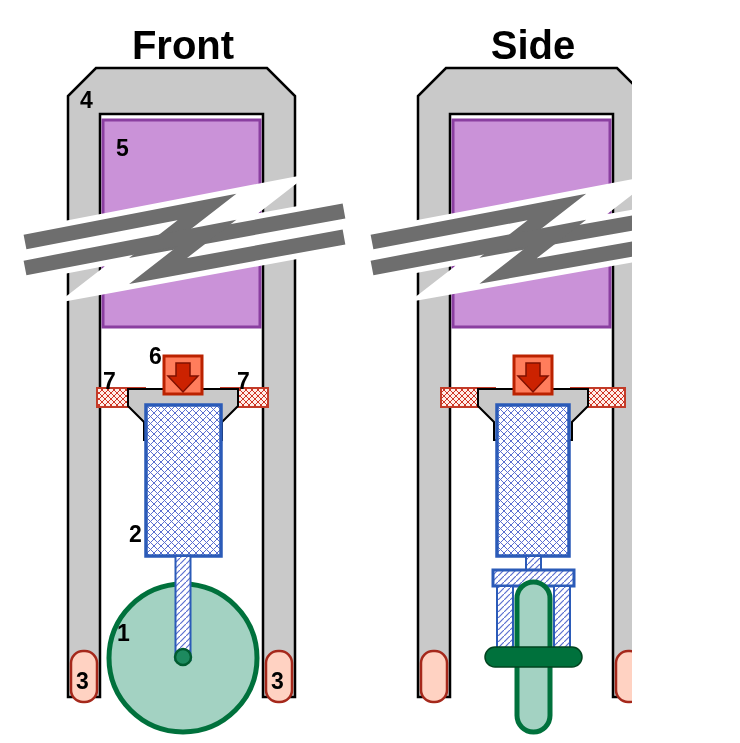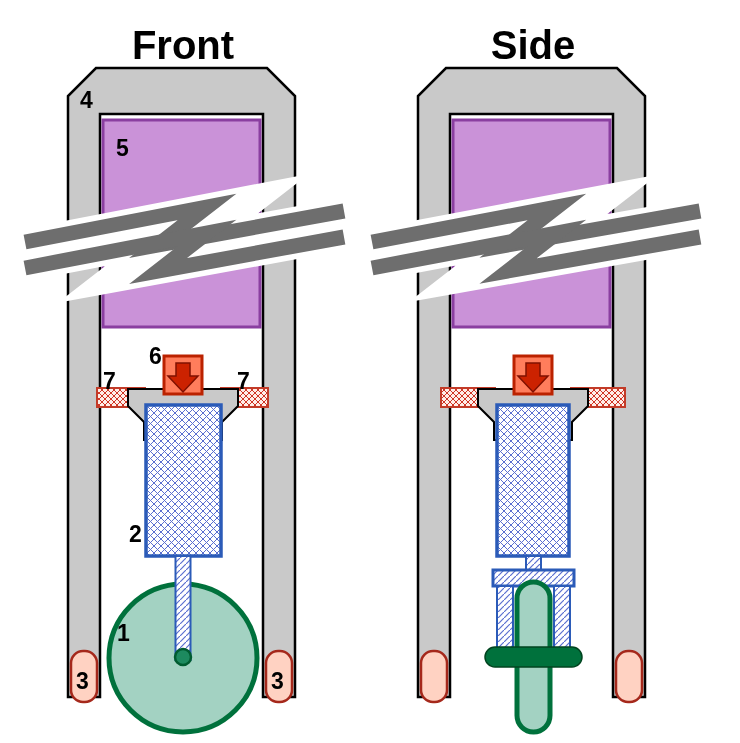--- a/index.html
+++ b/index.html
@@ -1,16 +1,16 @@
 <!DOCTYPE html>
 <html><head>
 <meta charset="utf-8">
 <style>
   html,body{margin:0;padding:0;background:#ffffff;}
-  .stage{position:relative;width:740px;height:743px;background:#ffffff;overflow:hidden;}
+  .stage{position:relative;width:632px;height:743px;background:#ffffff;overflow:hidden;}
   svg{display:block;}
   .ttl{font:bold 40px "Liberation Sans", sans-serif;fill:#000;}
   .lbl{font:bold 23px "Liberation Sans", sans-serif;fill:#000;}
 </style>
 </head>
 <body>
 
 <div class="stage">
 <svg width="740" height="743" viewBox="0 0 740 743">
   <defs>

